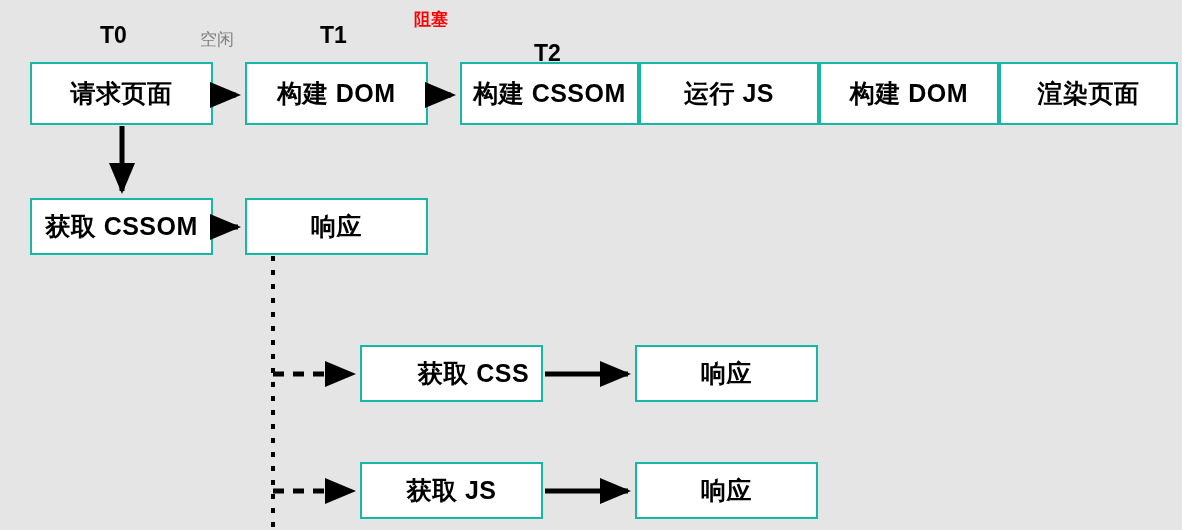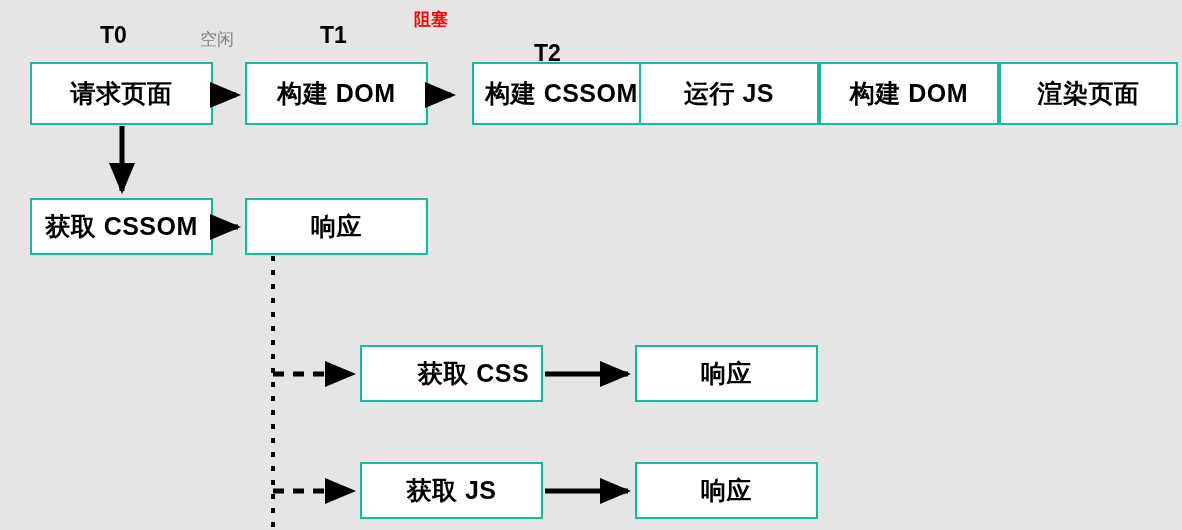--- a/index.html
+++ b/index.html
@@ -64,21 +64,21 @@
       <div class="phase-label" style="left: 100px; top: 22px;">T0</div>
       <div class="state-label state-idle" style="left: 200px; top: 28px;">空闲</div>
       <div class="phase-label" style="left: 320px; top: 22px;">T1</div>
       <div class="state-label state-block" style="left: 414px; top: 8px;">阻塞</div>
       <div class="phase-label" style="left: 534px; top: 22px; margin-top: 18px;">T2</div>
     </div>
 
   <div id="boxes">
       <div class="box" style="left: 30px; top: 62px; width: 183px; height: 63px;">请求页面</div>
       <div class="box" style="left: 245px; top: 62px; width: 183px; height: 63px;">构建 DOM</div>
-      <div class="box" style="left: 472px; top: 62px; width: 179px; height: 63px; text-align: right;">构建 CSSOM</div>
+      <div class="box" style="left: 460px; top: 62px; width: 179px; height: 63px; text-align: right;">构建 CSSOM</div>
       <div class="box" style="left: 639px; top: 62px; width: 180px; height: 63px;">运行 JS</div>
       <div class="box" style="left: 819px; top: 62px; width: 180px; height: 63px;">构建 DOM</div>
       <div class="box" style="left: 999px; top: 62px; width: 179px; height: 63px;">渲染页面</div>
       <div class="box" style="left: 30px; top: 198px; width: 183px; height: 57px;">获取 CSSOM</div>
       <div class="box" style="left: 245px; top: 198px; width: 183px; height: 57px;">响应</div>
       <div class="box" style="left: 360px; top: 345px; width: 183px; height: 57px; padding-left: 44px;">获取 CSS</div>
       <div class="box" style="left: 635px; top: 345px; width: 183px; height: 57px;">响应</div>
       <div class="box" style="left: 360px; top: 462px; width: 183px; height: 57px;">获取 JS</div>
       <div class="box" style="left: 635px; top: 462px; width: 183px; height: 57px;">响应</div>
     </div>

